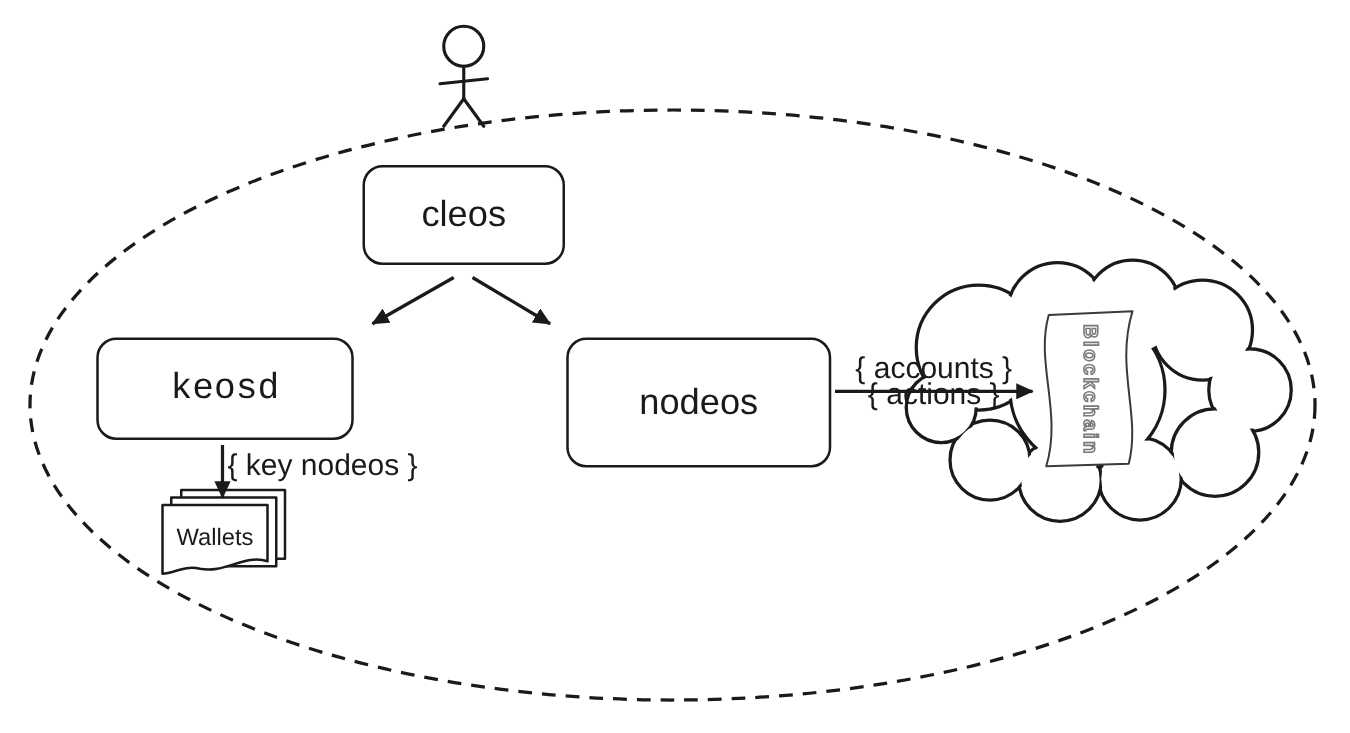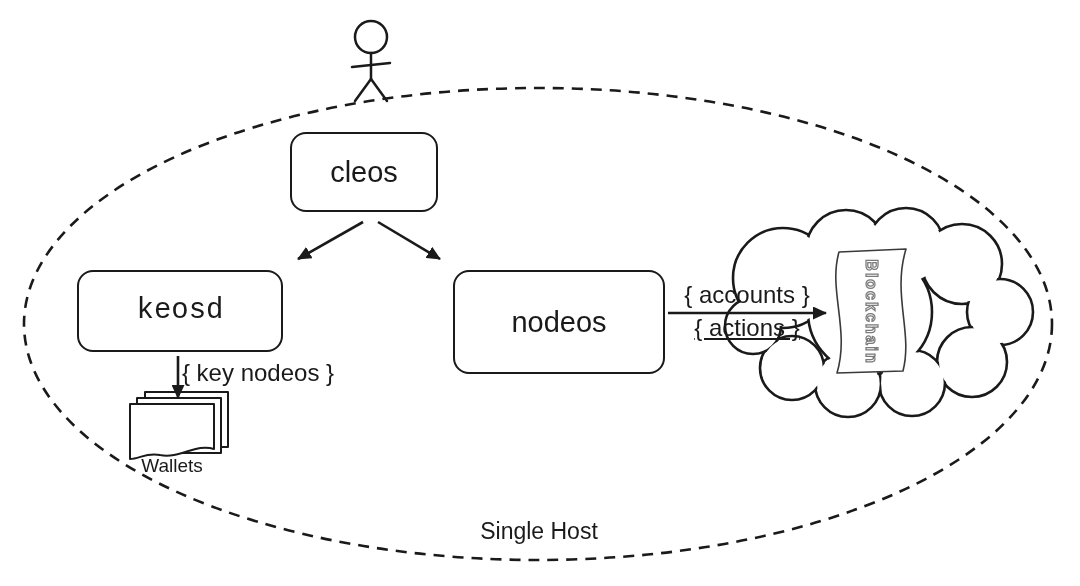--- a/index.html
+++ b/index.html
@@ -87,37 +87,36 @@
       <rect x="137" y="398" width="84" height="55"></rect>
       <path d="M 130,404 L 214,404 L 214,449 C 196,443 180,459 160,455 C 147,452 139,459 130,459 Z"></path>
     </g>
 
     <line x1="363" y1="222" x2="298" y2="259" stroke="#1a1a1a" stroke-width="2.6" marker-end="url(#ah)"></line>
     <line x1="378" y1="222" x2="440" y2="259" stroke="#1a1a1a" stroke-width="2.6" marker-end="url(#ah)"></line>
     <line x1="178" y1="356" x2="178" y2="398" stroke="#1a1a1a" stroke-width="2.6" marker-end="url(#ah)"></line>
     <line x1="668" y1="313" x2="826" y2="313" stroke="#1a1a1a" stroke-width="2.6" marker-end="url(#ah)"></line>
   </svg>
 
-  <div class="node" style="left:290px; top:132px; width:148px; height:80px;">
+  <div class="node" style="left:290px; top:132px; width:162px; height:80px;">
     <div class="main">cleos</div>
   </div>
 
   <div class="node" style="left:77px; top:270px; width:206px; height:82px;font-family:Liberation Mono, monospace;">
     <div class="main">keosd</div>
   </div>
 
   <div class="node" style="left:453px; top:270px; width:212px; height:104px;">
     <div class="main">nodeos</div>
   </div>
 
   <div class="lbl edge-lbl" style="left:258px; top:373px;">{ key nodeos }</div>
 
   <div class="lbl edge-lbl" style="left:747px; top:295px;">{ accounts }</div>
 
-  <div class="lbl edge-lbl" style="left:747px; top:328px;text-decoration:underline;">{ actions }</div>
+  <div class="lbl edge-lbl" style="left:747px; top:316px;">{ actions }</div>
 
-  <div class="lbl wallet-lbl" style="left:172px; top:431px;margin-top:35px;">Wallets</div>
+  <div class="lbl wallet-lbl" style="left:172px; top:431px;">Wallets</div>
 
   <div class="lbl chain-lbl" style="left:871px; top:312px;">Blockchain</div>
 
-  <div class="lbl host-lbl" style="left:539px; top:531px;">Single Host</div>
 
 </div>
 
 </body></html>

